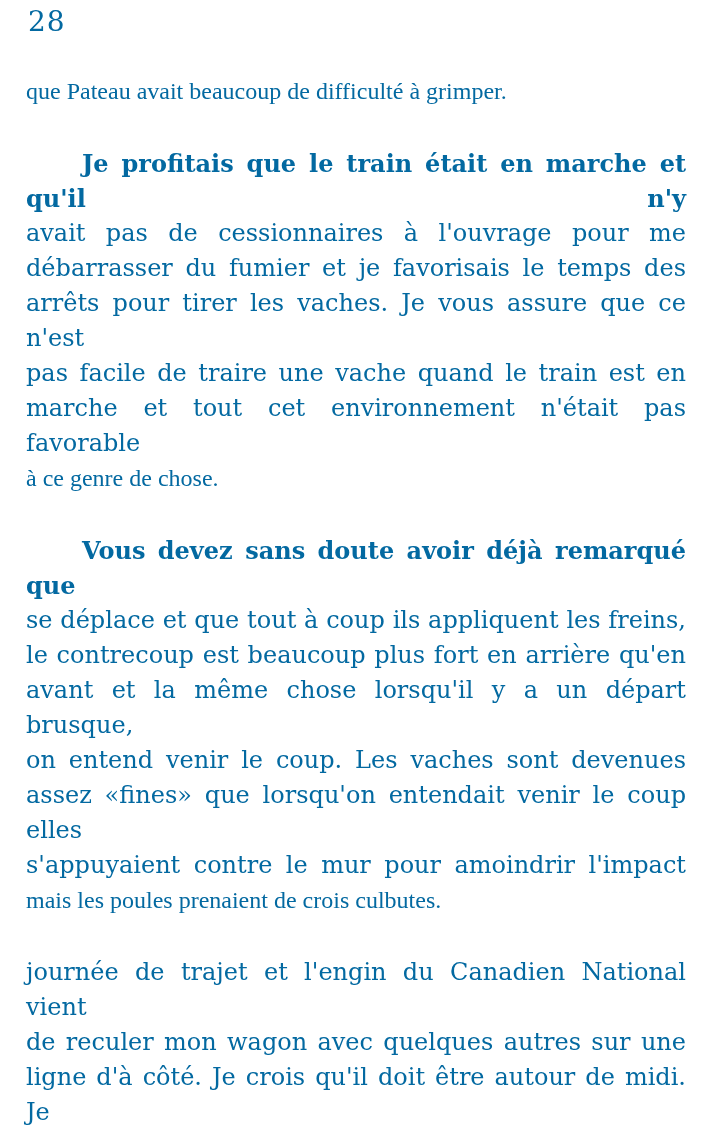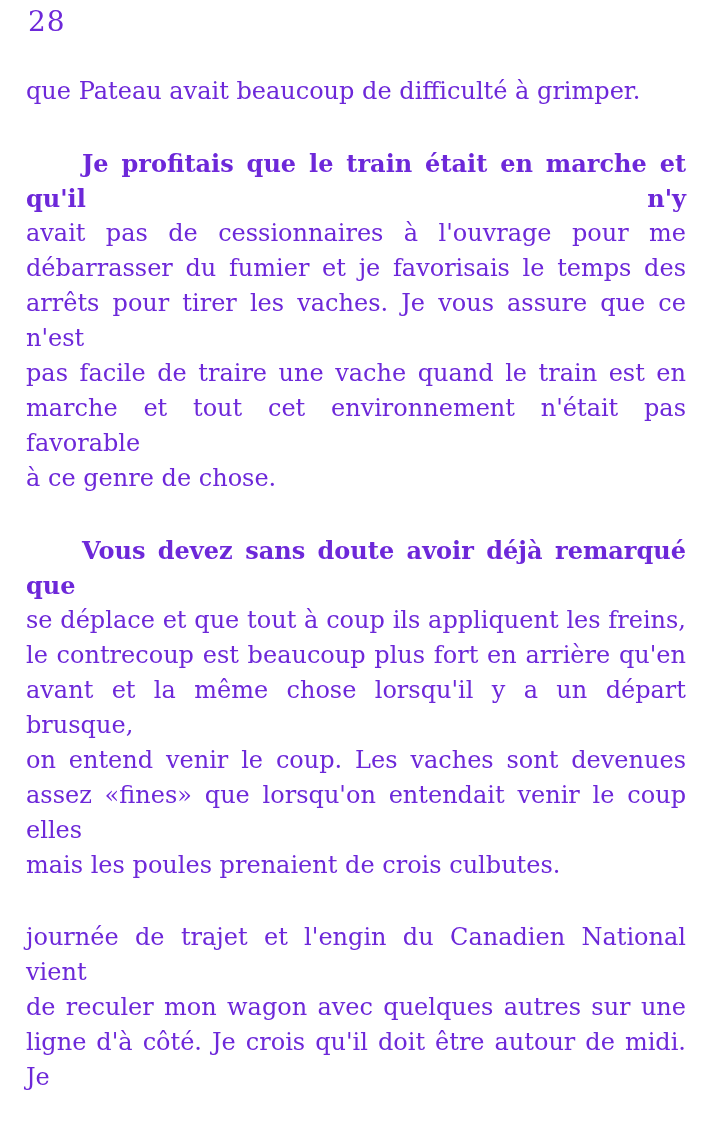--- a/index.html
+++ b/index.html
@@ -5,21 +5,21 @@
   html, body {
     margin: 0;
     padding: 0;
     background: #ffffff;
   }
   .page {
     position: relative;
     width: 708px;
     height: 1148px;
     background: #ffffff;
-    color: #6d28d9;
+    color: #0369a1;
     font-family: "DejaVu Serif", serif;
     overflow: hidden;
   }
   .page-number {
     position: absolute;
     left: 28px;
     top: 6px;
     font-size: 28px;
     line-height: 32px;
     letter-spacing: 1px;
@@ -44,20 +44,21 @@
     text-align-last: justify;
     -moz-text-align-last: justify;
   }
   .line.indent {
     text-indent: 56px;
     font-weight: bold;
   }
   .line.no-stretch {
     text-align: center;
     text-align-last: left;
+    font-family: Liberation Serif, serif;
     -moz-text-align-last: left;
   }
 </style>
 </head>
 <body>
 
 <div class="page">
   <div class="page-number">28</div>
   <div class="text-block" id="text-block">
       <div class="paragraph">
@@ -72,20 +73,21 @@
         <div class="line">marche et tout cet environnement n'était pas favorable</div>
         <div class="line no-stretch">à ce genre de chose.</div>
       </div>
       <div class="paragraph">
         <div class="line indent">Vous devez sans doute avoir déjà remarqué que</div>
         <div class="line">se déplace et que tout à coup ils appliquent les freins,</div>
         <div class="line">le contrecoup est beaucoup plus fort en arrière qu'en</div>
         <div class="line">avant et la même chose lorsqu'il y a un départ brusque,</div>
         <div class="line">on entend venir le coup. Les vaches sont devenues</div>
         <div class="line">assez «fines» que lorsqu'on entendait venir le coup elles</div>
+        <div class="line">s'appuyaient contre le mur pour amoindrir l'impact</div>
         <div class="line no-stretch">mais les poules prenaient de crois culbutes.</div>
       </div>
       <div class="paragraph">
         <div class="line">journée de trajet et l'engin du Canadien National vient</div>
         <div class="line">de reculer mon wagon avec quelques autres sur une</div>
         <div class="line">ligne d'à côté. Je crois qu'il doit être autour de midi. Je</div>
       </div>
     </div>
 </div>
 

